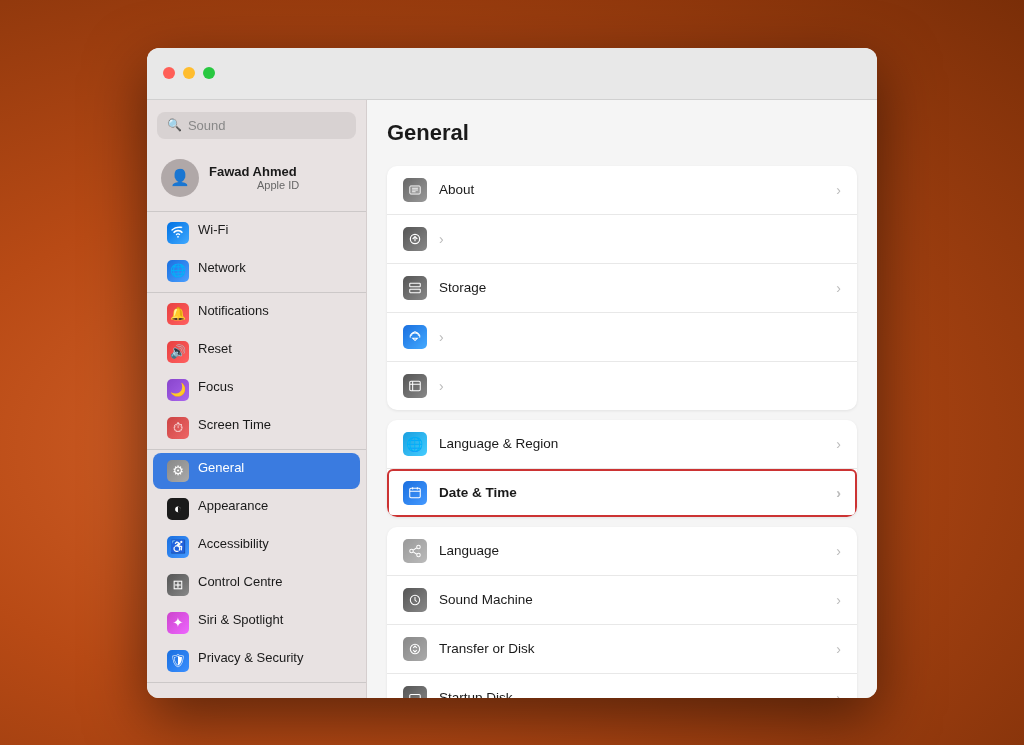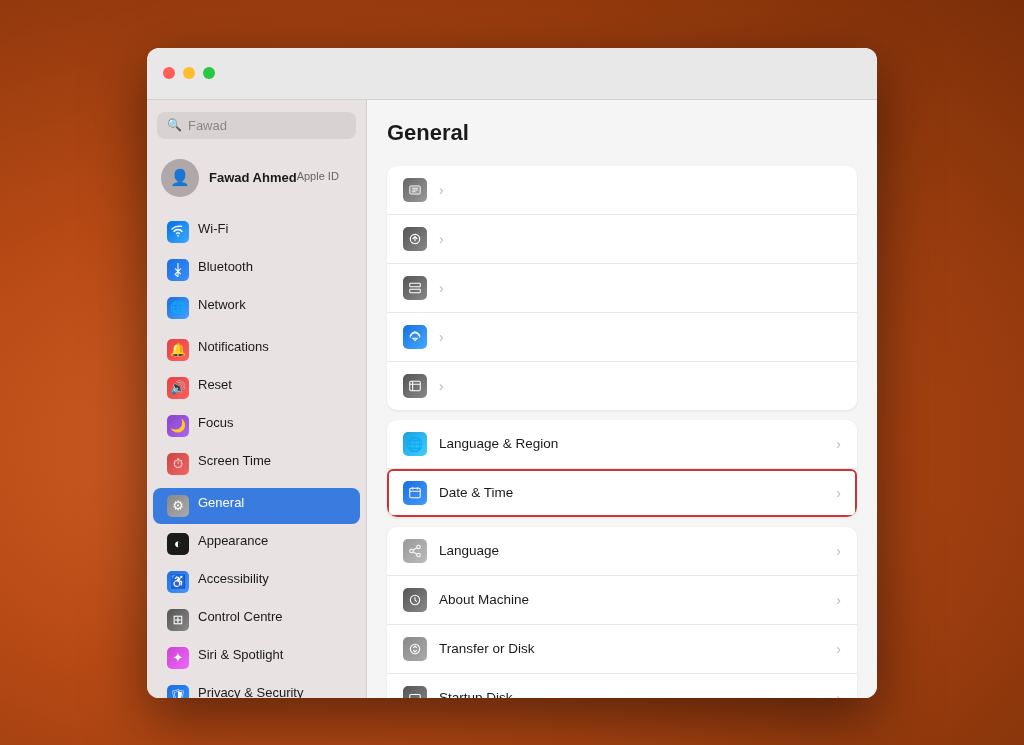--- a/index.html
+++ b/index.html
@@ -99,30 +99,31 @@
       background: #b0a8a8;
       display: flex;
       align-items: center;
       justify-content: center;
       font-size: 16px;
       color: #666;
       flex-shrink: 0;
     }
     .user-info {
       display: flex;
-      flex-direction: row;
+      flex-direction: column;
     }
     .user-name {
       font-size: 13px;
       font-weight: 600;
       color: #1a1a1a;
     }
     .user-subtitle {
       font-size: 11px;
       color: #666;
+      margin-left: 48px;
     }
     .sidebar-divider {
       height: 1px;
       background: #ccc8c8;
       margin: 2px 0;
     }
     .sidebar-item {
       display: flex;
       align-items: flex-start;
       gap: 9px;
@@ -189,20 +190,21 @@
       cursor: pointer;
       transition: background 0.1s;
     }
     .settings-row:last-child {
       border-bottom: none;
     }
     .settings-row.highlighted {
       outline: 2px solid #cc3333;
       outline-offset: -2px;
       border-radius: 6px;
+      font-weight: bold;
     }
     .row-icon {
       width: 24px;
       height: 24px;
       border-radius: 5px;
       display: flex;
       align-items: center;
       justify-content: center;
       font-size: 14px;
       margin-right: 12px;
@@ -240,21 +242,21 @@
       <div class="traffic-light tl-red"></div>
       <div class="traffic-light tl-yellow"></div>
       <div class="traffic-light tl-green"></div>
     </div>
   </div>
 
   <div class="content-area">
     <div class="sidebar">
       <div class="search-bar">
         <span class="search-icon-svg">🔍</span>
-        <span class="search-placeholder">Fawad</span>
+        <span class="search-placeholder">Sound</span>
       </div>
 
       <div class="user-section">
         <div class="avatar">👤</div>
         <div class="user-info">
           <span class="user-name">Fawad Ahmed</span>
           <span class="user-subtitle">Apple ID</span>
         </div>
       </div>
 
@@ -262,28 +264,20 @@
 
       <div class="sidebar-item">
         <div class="item-icon icon-wifi">
           <svg width="14" height="14" viewBox="0 0 24 24" fill="white">
               <path d="M1.5 8.5C5.6 4.4 11.5 2.5 17.5 4L20 1.5C13 -0.5 5.5 1.5 0.5 6.5L1.5 8.5zm4 4C7.5 10.5 9.5 9.5 12 9.5c2.5 0 4.5 1 6.5 3l2-2C18 8 15 6.5 12 6.5S6 8 3.5 10.5l2 2zm4 4C10.5 15 11 14.5 12 14.5c1 0 1.5.5 2.5 1.5l1.5-1.5C14.5 13 13.5 12.5 12 12.5S9.5 13 8 14.5l1.5 1.5zm2.5 3.5a1.5 1.5 0 100-3 1.5 1.5 0 000 3z"></path>
             </svg>
         </div>
         <span class="item-label">Wi-Fi</span>
       </div>
 
-      <div class="sidebar-item">
-        <div class="item-icon icon-bluetooth">
-          <svg width="12" height="14" viewBox="0 0 12 20" fill="white">
-              <path d="M6 0L6 12L10 8L6 12L10 16L6 12V20L2 16L6 12L2 8L6 12V0z" stroke="white" stroke-width="1.5" fill="none"></path>
-            </svg>
-        </div>
-        <span class="item-label">Bluetooth</span>
-      </div>
 
       <div class="sidebar-item">
         <div class="item-icon icon-network">🌐</div>
         <span class="item-label">Network</span>
       </div>
 
       <div class="sidebar-divider"></div>
 
       <div class="sidebar-item">
         <div class="item-icon icon-notifications">🔔</div>
@@ -347,39 +341,41 @@
       <div class="settings-group">
         <div class="settings-row">
           <div class="row-icon ri-about">
             <svg width="14" height="14" viewBox="0 0 24 24" fill="white">
                 <rect width="18" height="14" x="3" y="5" rx="2" stroke="white" stroke-width="1.5" fill="rgba(255,255,255,0.2)"></rect>
                 <line x1="7" y1="9" x2="17" y2="9" stroke="white" stroke-width="1.5"></line>
                 <line x1="7" y1="12" x2="17" y2="12" stroke="white" stroke-width="1.5"></line>
                 <line x1="7" y1="15" x2="13" y2="15" stroke="white" stroke-width="1.5"></line>
               </svg>
           </div>
+          <span class="row-label">About</span>
           <span class="row-chevron">›</span>
         </div>
         <div class="settings-row">
           <div class="row-icon ri-update">
             <svg width="14" height="14" viewBox="0 0 24 24" fill="none" stroke="white" stroke-width="2">
                 <circle cx="12" cy="12" r="8"></circle>
                 <polyline points="8,12 12,8 16,12"></polyline>
                 <line x1="12" y1="8" x2="12" y2="16"></line>
               </svg>
           </div>
           <span class="row-chevron">›</span>
         </div>
         <div class="settings-row">
           <div class="row-icon ri-storage">
             <svg width="14" height="14" viewBox="0 0 24 24" fill="none" stroke="white" stroke-width="1.8">
                 <rect x="3" y="4" width="18" height="6" rx="1"></rect>
                 <rect x="3" y="14" width="18" height="6" rx="1"></rect>
               </svg>
           </div>
+          <span class="row-label">Storage</span>
           <span class="row-chevron">›</span>
         </div>
         <div class="settings-row">
           <div class="row-icon ri-airdrop">
             <svg width="14" height="14" viewBox="0 0 24 24" fill="none" stroke="white" stroke-width="1.8">
                 <path d="M12 18 L8 14 L16 14 Z"></path>
                 <path d="M6 10 Q6 5 12 5 Q18 5 18 10"></path>
                 <path d="M4 13 Q2 7 12 3 Q22 7 20 13"></path>
               </svg>
           </div>
@@ -431,21 +427,21 @@
           <span class="row-label">Language</span>
           <span class="row-chevron">›</span>
         </div>
         <div class="settings-row">
           <div class="row-icon ri-timemachine">
             <svg width="14" height="14" viewBox="0 0 24 24" fill="none" stroke="white" stroke-width="1.8">
                 <circle cx="12" cy="12" r="8"></circle>
                 <polyline points="12,7 12,12 15,15"></polyline>
               </svg>
           </div>
-          <span class="row-label">About Machine</span>
+          <span class="row-label">Sound Machine</span>
           <span class="row-chevron">›</span>
         </div>
         <div class="settings-row">
           <div class="row-icon ri-transfer">
             <svg width="14" height="14" viewBox="0 0 24 24" fill="none" stroke="white" stroke-width="1.8">
                 <circle cx="12" cy="12" r="8"></circle>
                 <polyline points="9,10 12,7 15,10"></polyline>
                 <polyline points="9,14 12,17 15,14"></polyline>
               </svg>
           </div>

